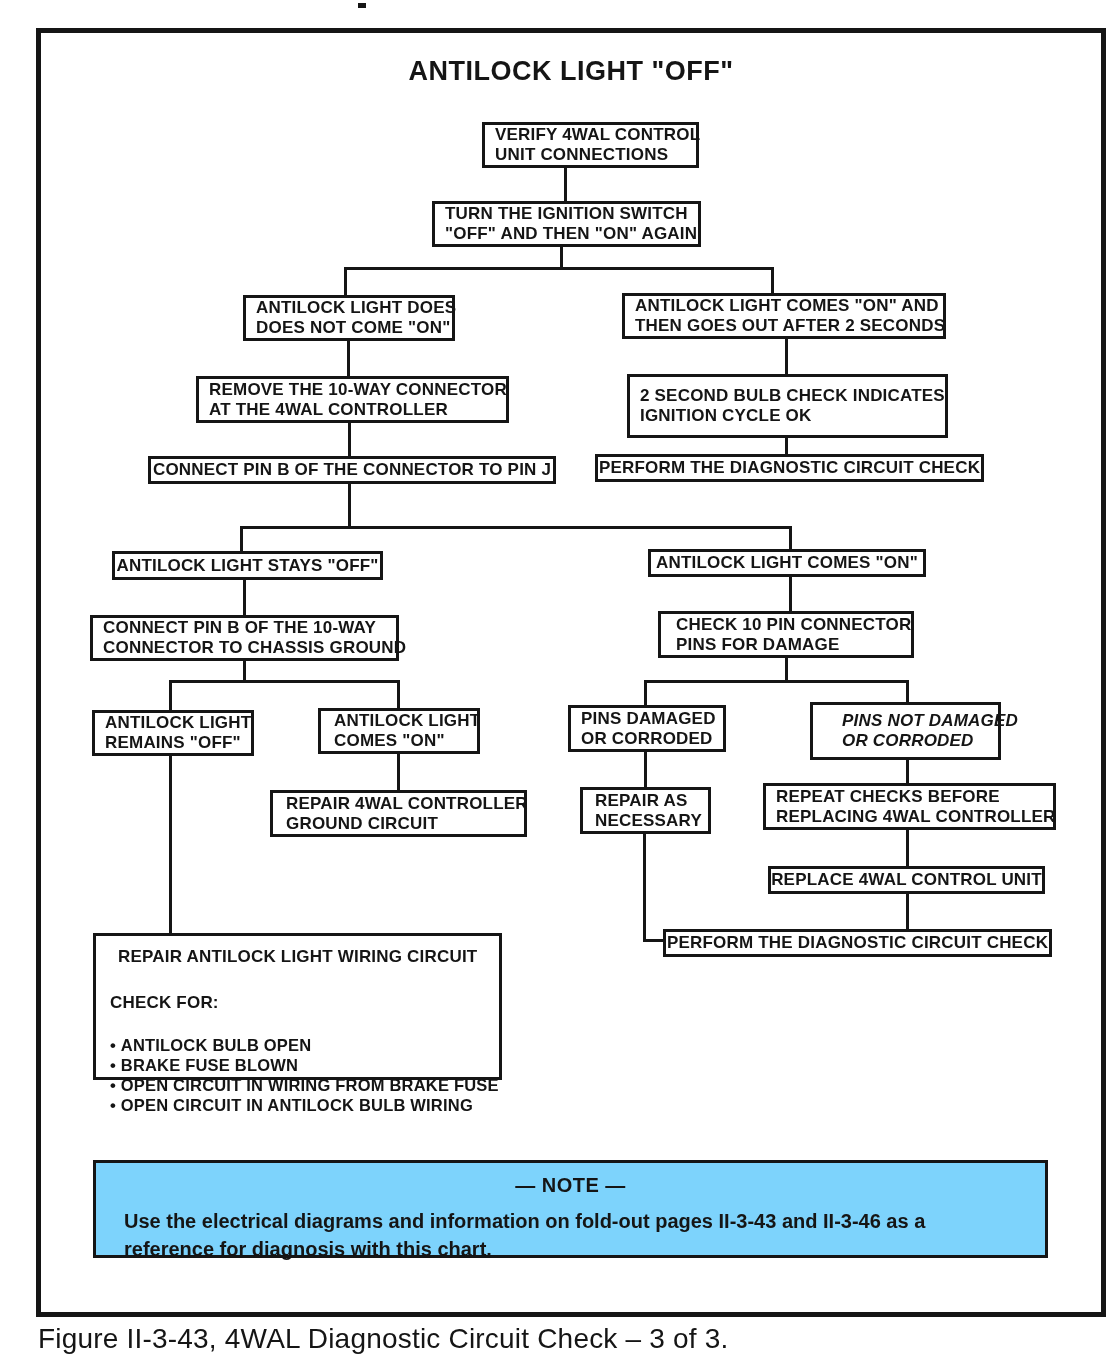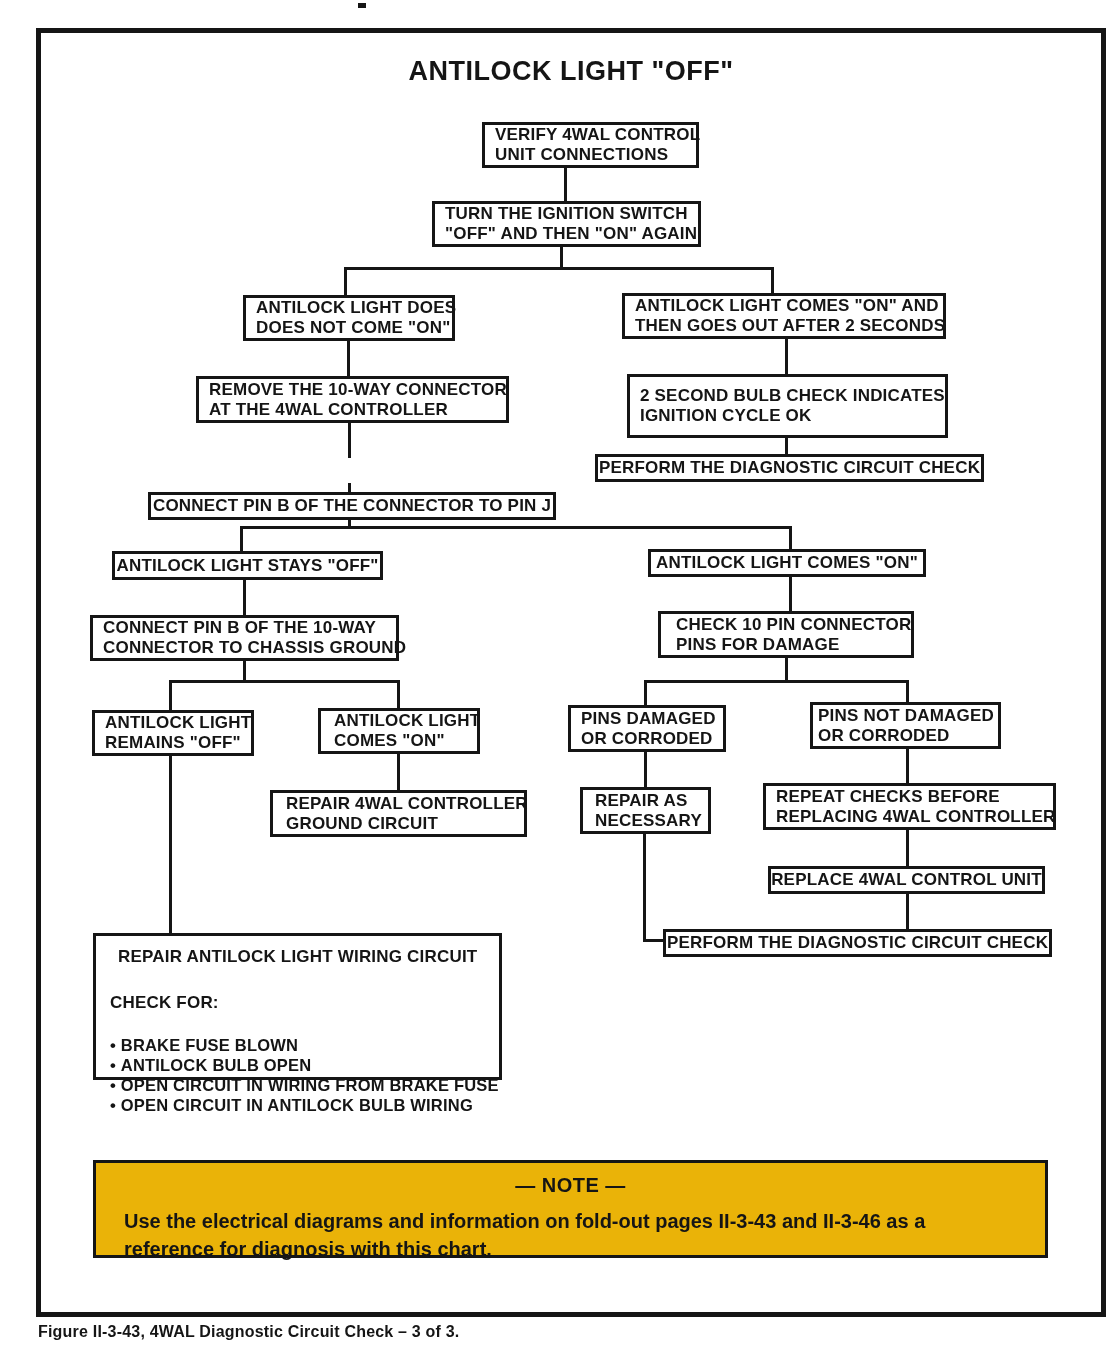--- a/index.html
+++ b/index.html
@@ -18,24 +18,24 @@
   .sl{justify-content:center;padding:0 6px;}
   .vline,.hline{position:absolute;background:#151515;z-index:1;}
   .vline{width:3px;}
   .hline{height:3px;}
   .bigbox{position:absolute;box-sizing:border-box;border:3px solid #151515;background:#fff;
     font-weight:bold;font-size:17px;letter-spacing:.2px;padding:11px 10px 8px 14px;z-index:2;}
   .bigbox .hdr{margin:0 0 26px 8px;white-space:pre;}
   .bigbox .sub{margin:0 0 24px 0;white-space:pre;}
   .bullet-row{margin:0 0 3px 0;white-space:pre;line-height:17px;font-size:16.5px;}
   .bullet-row .btxt::before{content:"\2022\00a0";}
-  .notebox{position:absolute;box-sizing:border-box;border:3px solid #151515;background:#eab308;z-index:2;}
+  .notebox{position:absolute;box-sizing:border-box;border:3px solid #151515;background:#7dd3fc;z-index:2;}
   .note-hdr{text-align:center;font-weight:bold;font-size:20px;margin-top:11px;letter-spacing:.5px;}
   .note-body{font-weight:bold;font-size:20px;line-height:28px;margin:10px 20px 0 28px;white-space:pre-line;}
-  .caption{position:absolute;left:38px;top:1323px;font-weight:bold;font-size:16px;letter-spacing:.2px;}
+  .caption{position:absolute;left:38px;top:1323px;font-weight:normal;font-size:28px;letter-spacing:.2px;}
   .artifact{position:absolute;background:#151515;}
 </style>
 </head>
 <body>
 
 <div id="page">
   <div class="artifact" style="left:358px;top:3px;width:8px;height:5px;"></div>
   <div id="frame"></div>
 
   <div class="title">ANTILOCK LIGHT "OFF"</div>
@@ -77,50 +77,50 @@
   <div class="node ml" style="left:432px;top:201px;width:269px;height:46px;">TURN THE IGNITION SWITCH
 "OFF" AND THEN "ON" AGAIN</div>
   <div class="node ml" style="left:243px;top:295px;width:212px;height:46px;">ANTILOCK LIGHT DOES
 DOES NOT COME "ON"</div>
   <div class="node ml" style="left:622px;top:293px;width:324px;height:46px;">ANTILOCK LIGHT COMES "ON" AND
 THEN GOES OUT AFTER 2 SECONDS</div>
   <div class="node ml" style="left:196px;top:376px;width:313px;height:47px;">REMOVE THE 10-WAY CONNECTOR
 AT THE 4WAL CONTROLLER</div>
   <div class="node ml" style="left:627px;top:374px;width:321px;height:64px;">2 SECOND BULB CHECK INDICATES
 IGNITION CYCLE OK</div>
-  <div class="node sl" style="left:148px;top:456px;width:408px;height:28px;margin-top:36px;">CONNECT PIN B OF THE CONNECTOR TO PIN J</div>
+  <div class="node sl" style="left:148px;top:456px;width:408px;height:28px;">CONNECT PIN B OF THE CONNECTOR TO PIN J</div>
   <div class="node sl" style="left:595px;top:454px;width:389px;height:28px;">PERFORM THE DIAGNOSTIC CIRCUIT CHECK</div>
   <div class="node sl" style="left:112px;top:551px;width:271px;height:29px;">ANTILOCK LIGHT STAYS "OFF"</div>
   <div class="node sl" style="left:648px;top:549px;width:278px;height:28px;">ANTILOCK LIGHT COMES "ON"</div>
   <div class="node ml" style="left:90px;top:615px;width:309px;height:46px;">CONNECT PIN B OF THE 10-WAY
 CONNECTOR TO CHASSIS GROUND</div>
   <div class="node ml" style="left:658px;top:611px;width:256px;height:47px;padding-left:15px;">CHECK 10 PIN CONNECTOR
 PINS FOR DAMAGE</div>
   <div class="node ml" style="left:92px;top:710px;width:162px;height:46px;">ANTILOCK LIGHT
 REMAINS "OFF"</div>
   <div class="node ml" style="left:318px;top:708px;width:162px;height:46px;padding-left:13px;">ANTILOCK LIGHT
 COMES "ON"</div>
   <div class="node ml" style="left:568px;top:705px;width:158px;height:47px;">PINS DAMAGED
 OR CORRODED</div>
-  <div class="node ml" style="left:810px;top:702px;width:191px;height:47px;padding-left:5px;">PINS NOT DAMAGED
+  <div class="node ml" style="left:810px;top:702px;width:191px;height:58px;padding-left:29px;font-style:italic;">PINS NOT DAMAGED
 OR CORRODED</div>
   <div class="node ml" style="left:270px;top:790px;width:257px;height:47px;padding-left:13px;">REPAIR 4WAL CONTROLLER
 GROUND CIRCUIT</div>
   <div class="node ml" style="left:580px;top:787px;width:131px;height:47px;padding-left:12px;">REPAIR AS
 NECESSARY</div>
   <div class="node ml" style="left:763px;top:783px;width:293px;height:47px;">REPEAT CHECKS BEFORE
 REPLACING 4WAL CONTROLLER</div>
   <div class="node sl" style="left:768px;top:866px;width:277px;height:28px;">REPLACE 4WAL CONTROL UNIT</div>
   <div class="node sl" style="left:663px;top:929px;width:389px;height:28px;">PERFORM THE DIAGNOSTIC CIRCUIT CHECK</div>
 
   <div class="bigbox" style="left:93px;top:933px;width:409px;height:147px;">
     <div class="hdr">REPAIR ANTILOCK LIGHT WIRING CIRCUIT</div>
     <div class="sub">CHECK FOR:</div>
+    <div class="bullet-row"><span class="btxt">ANTILOCK BULB OPEN</span></div>
     <div class="bullet-row"><span class="btxt">BRAKE FUSE BLOWN</span></div>
-    <div class="bullet-row"><span class="btxt">ANTILOCK BULB OPEN</span></div>
     <div class="bullet-row"><span class="btxt">OPEN CIRCUIT IN WIRING FROM BRAKE FUSE</span></div>
     <div class="bullet-row"><span class="btxt">OPEN CIRCUIT IN ANTILOCK BULB WIRING</span></div>
   </div>
 
   <div class="notebox" style="left:93px;top:1160px;width:955px;height:98px;">
     <div class="note-hdr">— NOTE —</div>
     <div class="note-body">Use the electrical diagrams and information on fold-out pages II-3-43 and II-3-46 as a
 reference for diagnosis with this chart.</div>
   </div>
 

